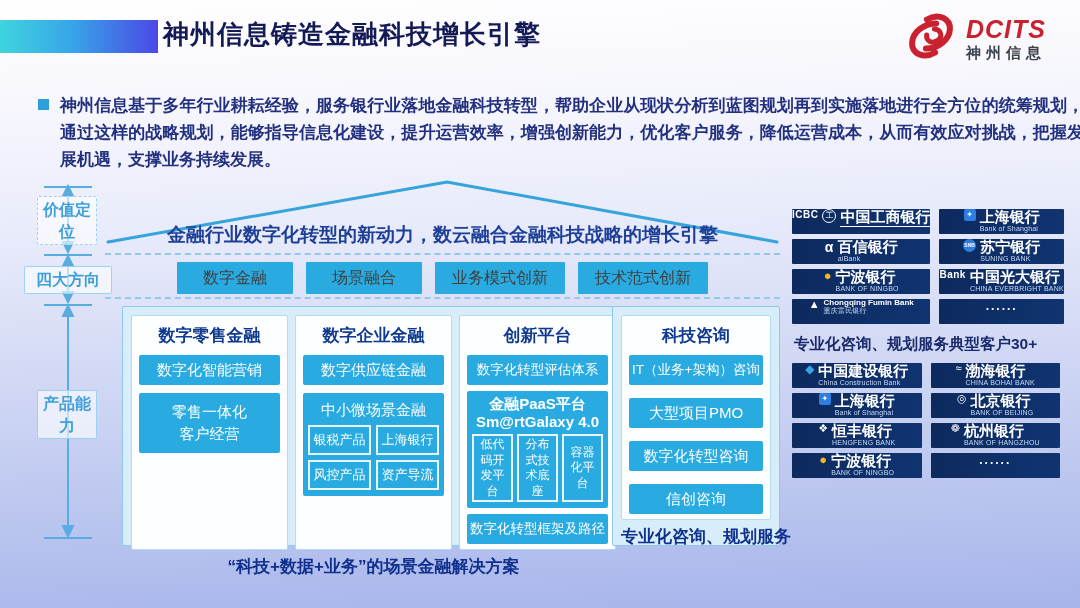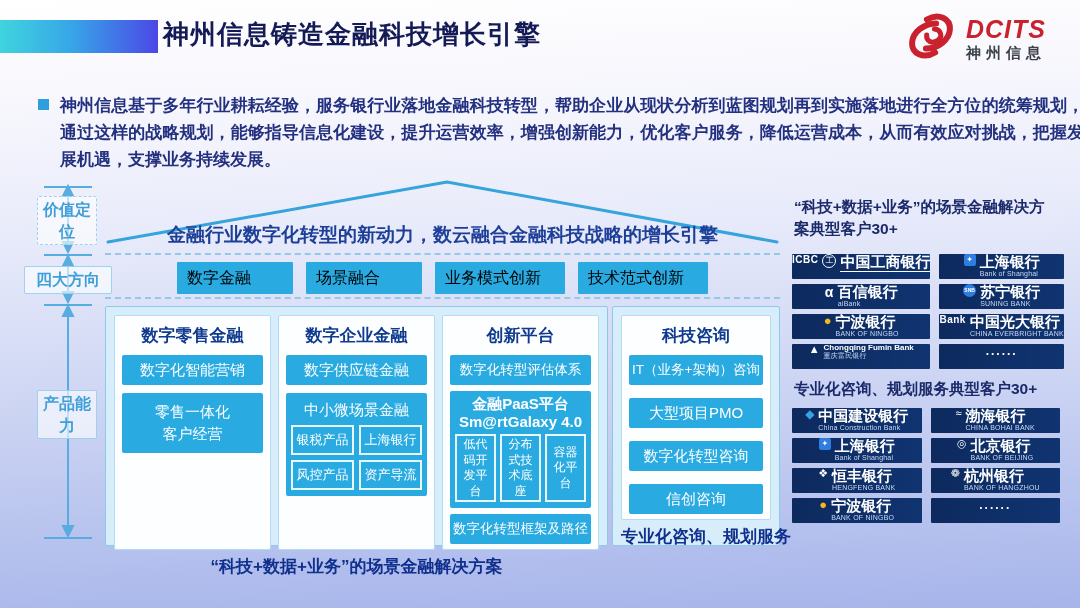--- a/index.html
+++ b/index.html
@@ -25,27 +25,27 @@
   .rail-value{left:37px;top:196px;width:52px;border-style:dashed;}
   .rail-dir{left:24px;top:266px;width:80px;}
   .rail-prod{left:37px;top:390px;width:52px;}
   
   .roof-svg{position:absolute;left:105px;top:176px;}
   .roof-text{position:absolute;left:105px;top:222px;width:675px;text-align:center;
     font-size:19px;font-weight:700;color:#1d3f97;}
   .dash{position:absolute;left:105px;width:675px;border-top:2px dashed #92c8ea;}
   .dash1{top:253px;} .dash2{top:297px;}
   .dir-row{position:absolute;left:105px;top:262px;width:675px;display:flex;justify-content:center;gap:13px;}
-  .dir-btn{height:32px;line-height:32px;background:#29abe2;color:#000000;font-size:16px;
+  .dir-btn{height:32px;line-height:32px;background:#29abe2;color:#404040;font-size:16px;text-align:center;
     padding:0 10px;min-width:96px;border-radius:1px;}
   .dir-btn.wide{min-width:110px;}
   
   .container{position:absolute;top:306px;height:240px;background:#d7edf9;border:1px solid #8ec9ec;
     border-radius:2px;display:flex;flex-direction:column;box-sizing:border-box;padding:8px 8px 0 8px;}
-  .container-left{left:105px;width:503px;}
+  .container-left{left:122px;width:503px;}
   .container-right{left:612px;width:168px;}
   .cols{flex:1;display:flex;gap:7px;}
   .col{background:#fdfeff;border:1px solid #b2dcf3;border-radius:2px;flex:1;
     padding:5px 7px;box-sizing:border-box;display:flex;flex-direction:column;}
   .col-title{text-align:center;font-size:17px;font-weight:800;color:#0f3a8e;margin:3px 0 8px 0;}
   .bluebox{background:#29abe2;color:#fff;text-align:center;border-radius:2px;font-size:15px;}
   .b30{height:30px;line-height:30px;}
   .b-2line{height:60px;display:flex;flex-direction:column;justify-content:center;gap:6px;line-height:1.1;}
   .mt8{margin-top:8px;} .mt6{margin-top:6px;}
   .group-box{padding:4px 5px 6px 5px;}
@@ -203,21 +203,20 @@
         <div class="bluebox b30 b-sm">IT（业务+架构）咨询</div>
         <div class="bluebox b30 consult-box">大型项目PMO</div>
         <div class="bluebox b30 consult-box">数字化转型咨询</div>
         <div class="bluebox b30 consult-box">信创咨询</div>
       </div>
     </div>
     <div class="caption">专业化咨询、规划服务</div>
   </div>
 
   <div class="right-panel">
-    <div class="rp-title">“科技+数据+业务”的场景金融解决方案典型客户30+</div>
 
     <div class="client-grid">
       <div class="client-cell">
         <span class="pre">ICBC</span>
         <span class="glyph g-ring">工</span>
         <span class="nm">
             <span class="name u">中国工商银行</span>
           </span>
       </div>
       <div class="client-cell">

